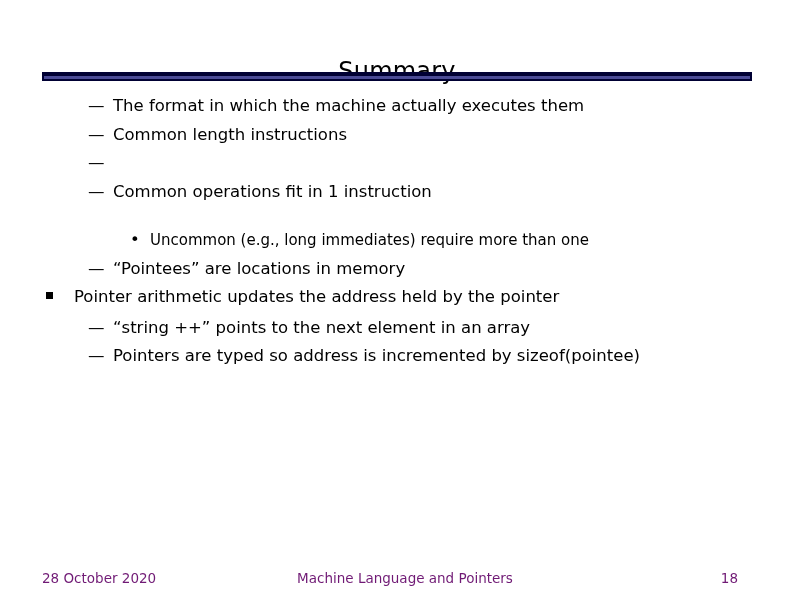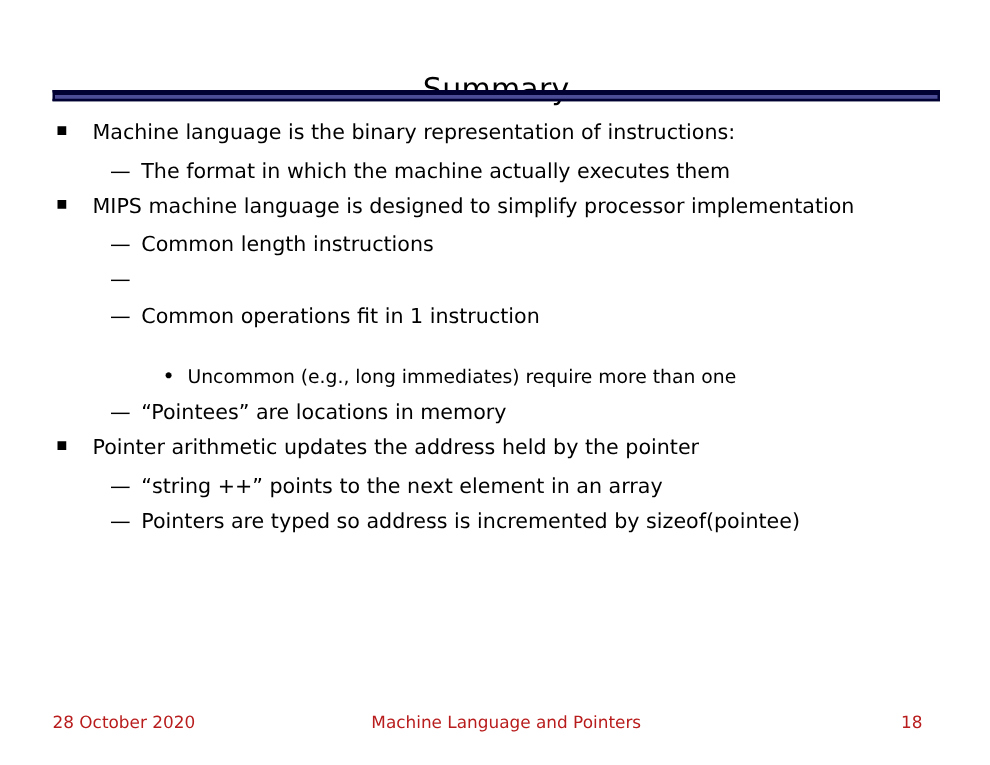--- a/index.html
+++ b/index.html
@@ -112,21 +112,21 @@
 
   
   .footer {
     position: absolute;
     left: 42px;
     top: 566px;
     width: 710px;
     height: 24px;
     font-size: 13.5px;
     line-height: 24px;
-    color: #b91c1c;
+    color: #701a75;
     text-decoration: underline;
   }
   .footer .f-date {
     position: absolute;
     left: 0;
     top: 0;
     text-align: left;
   }
   .footer .f-center {
     position: absolute;
@@ -147,31 +147,23 @@
 
 <div class="slide">
 
   <h1 class="title">Summary</h1>
 
   <div class="divider">
     <div class="inner"></div>
   </div>
 
   <div class="body">
-      <div class="line lvl1">
-        <span class="bullet"><span class="sq"></span></span>
-        <span class="text">Machine language is the binary representation of instructions:</span>
-      </div>
       <div class="line lvl2">
         <span class="bullet">—</span>
         <span class="text">The format in which the machine actually executes them</span>
-      </div>
-      <div class="line lvl1">
-        <span class="bullet"><span class="sq"></span></span>
-        <span class="text">MIPS machine language is designed to simplify processor implementation</span>
       </div>
       <div class="line lvl2">
         <span class="bullet">—</span>
         <span class="text">Common length instructions</span>
       </div>
       <div class="line lvl2">
         <span class="bullet">—</span>
       </div>
       <div class="line lvl2">
         <span class="bullet">—</span>

